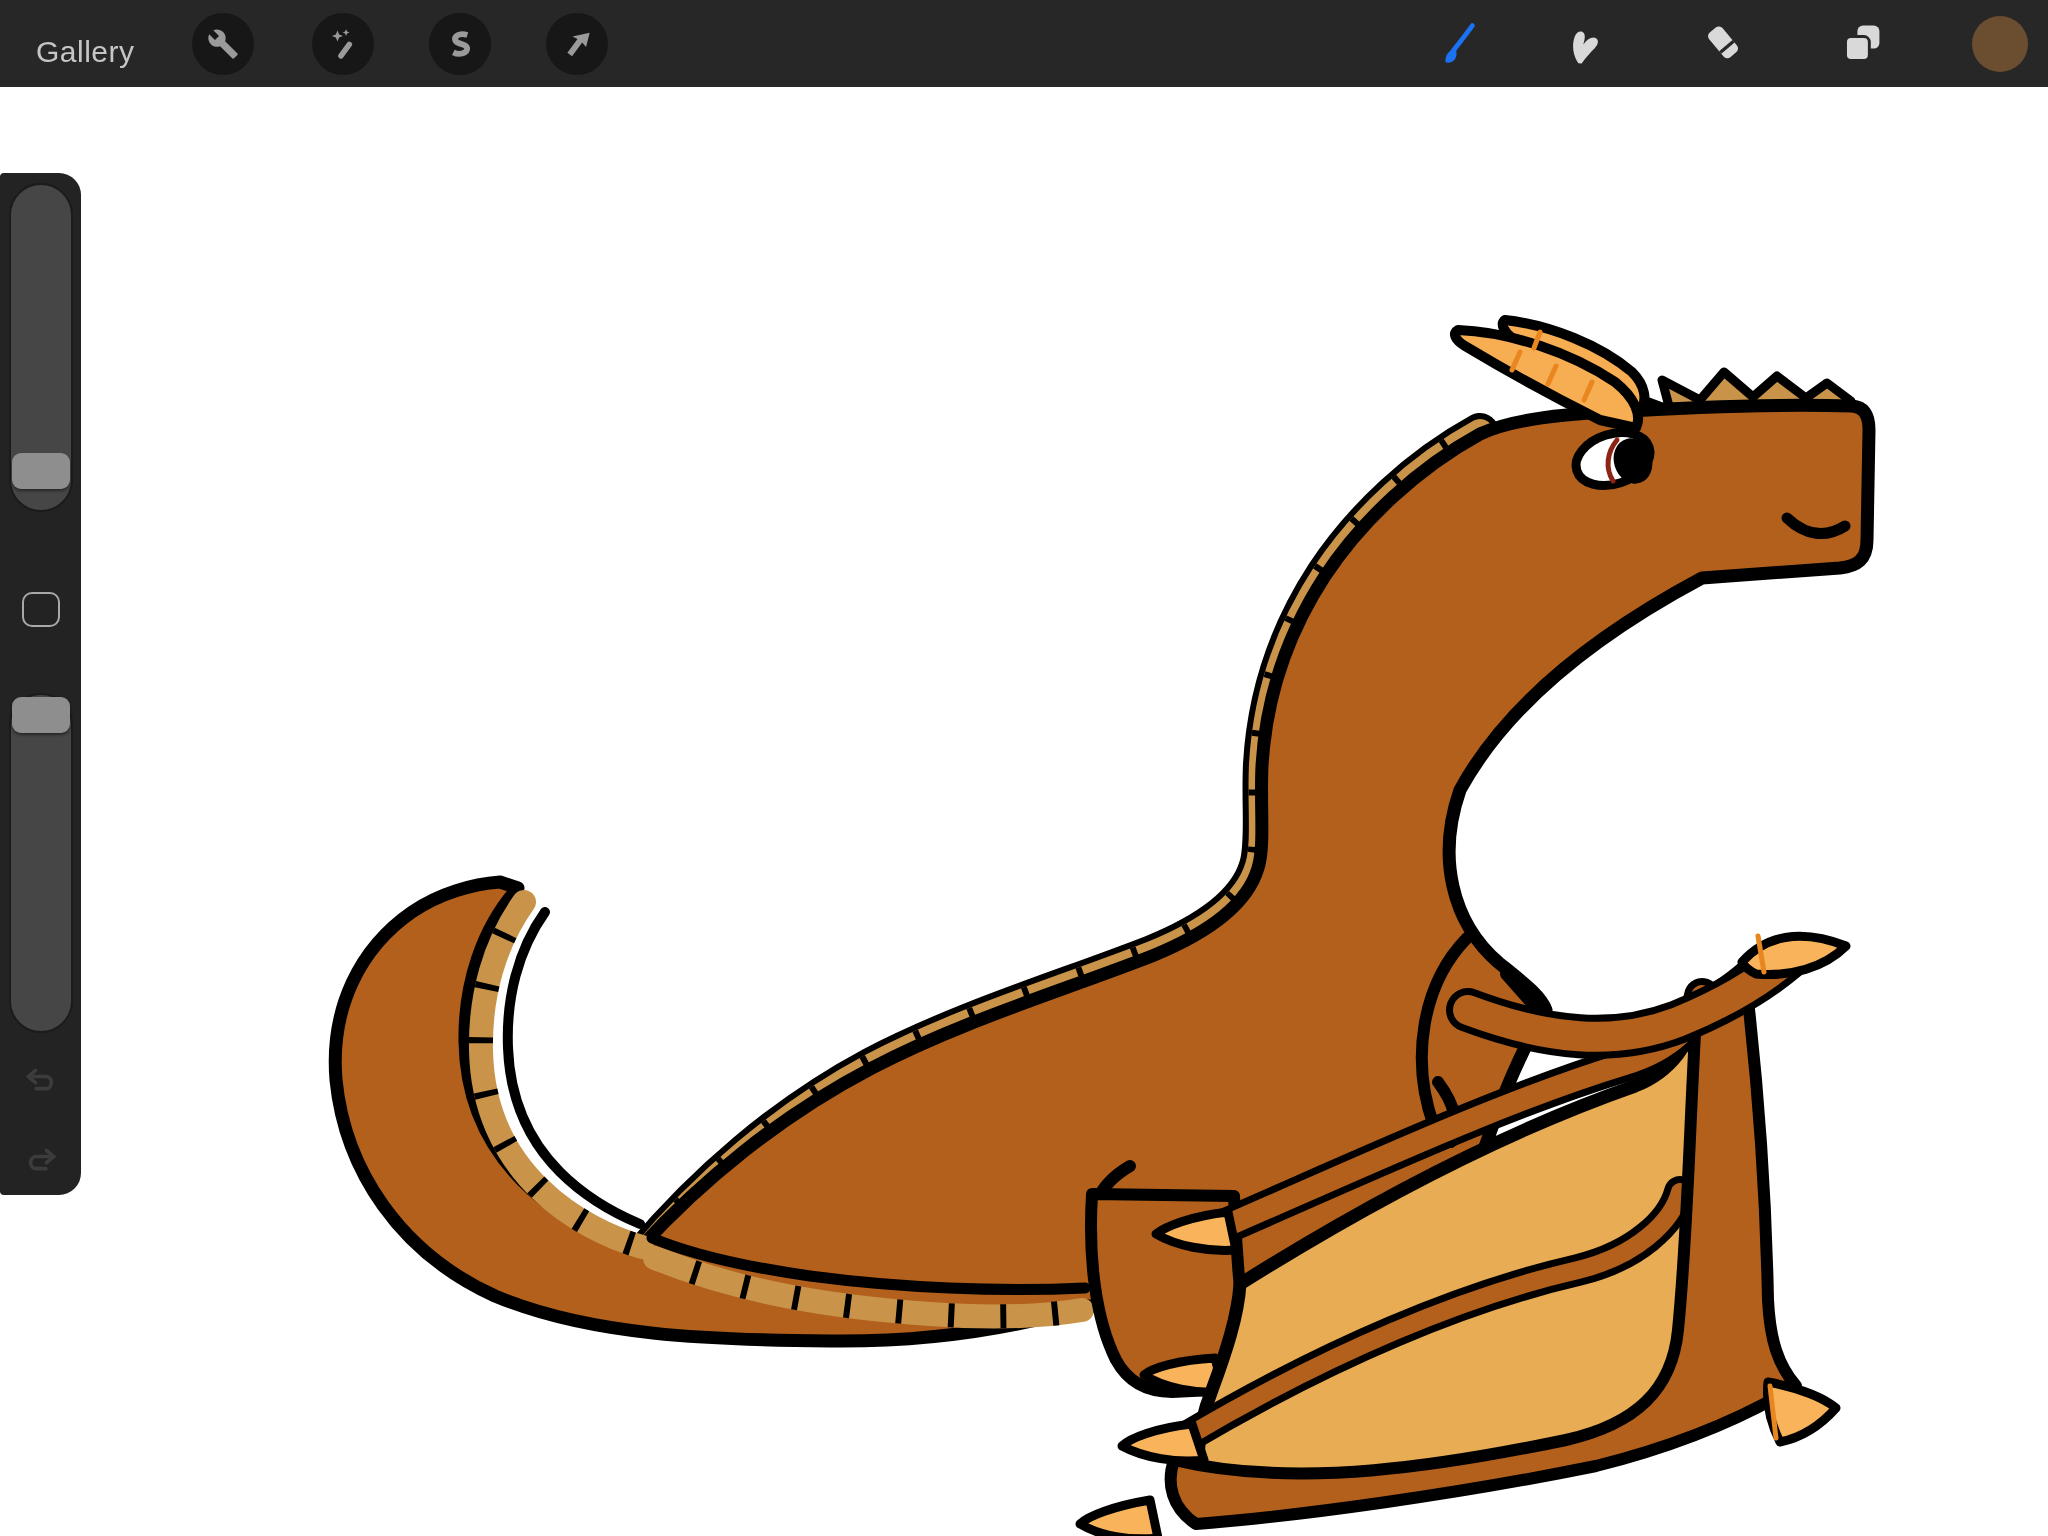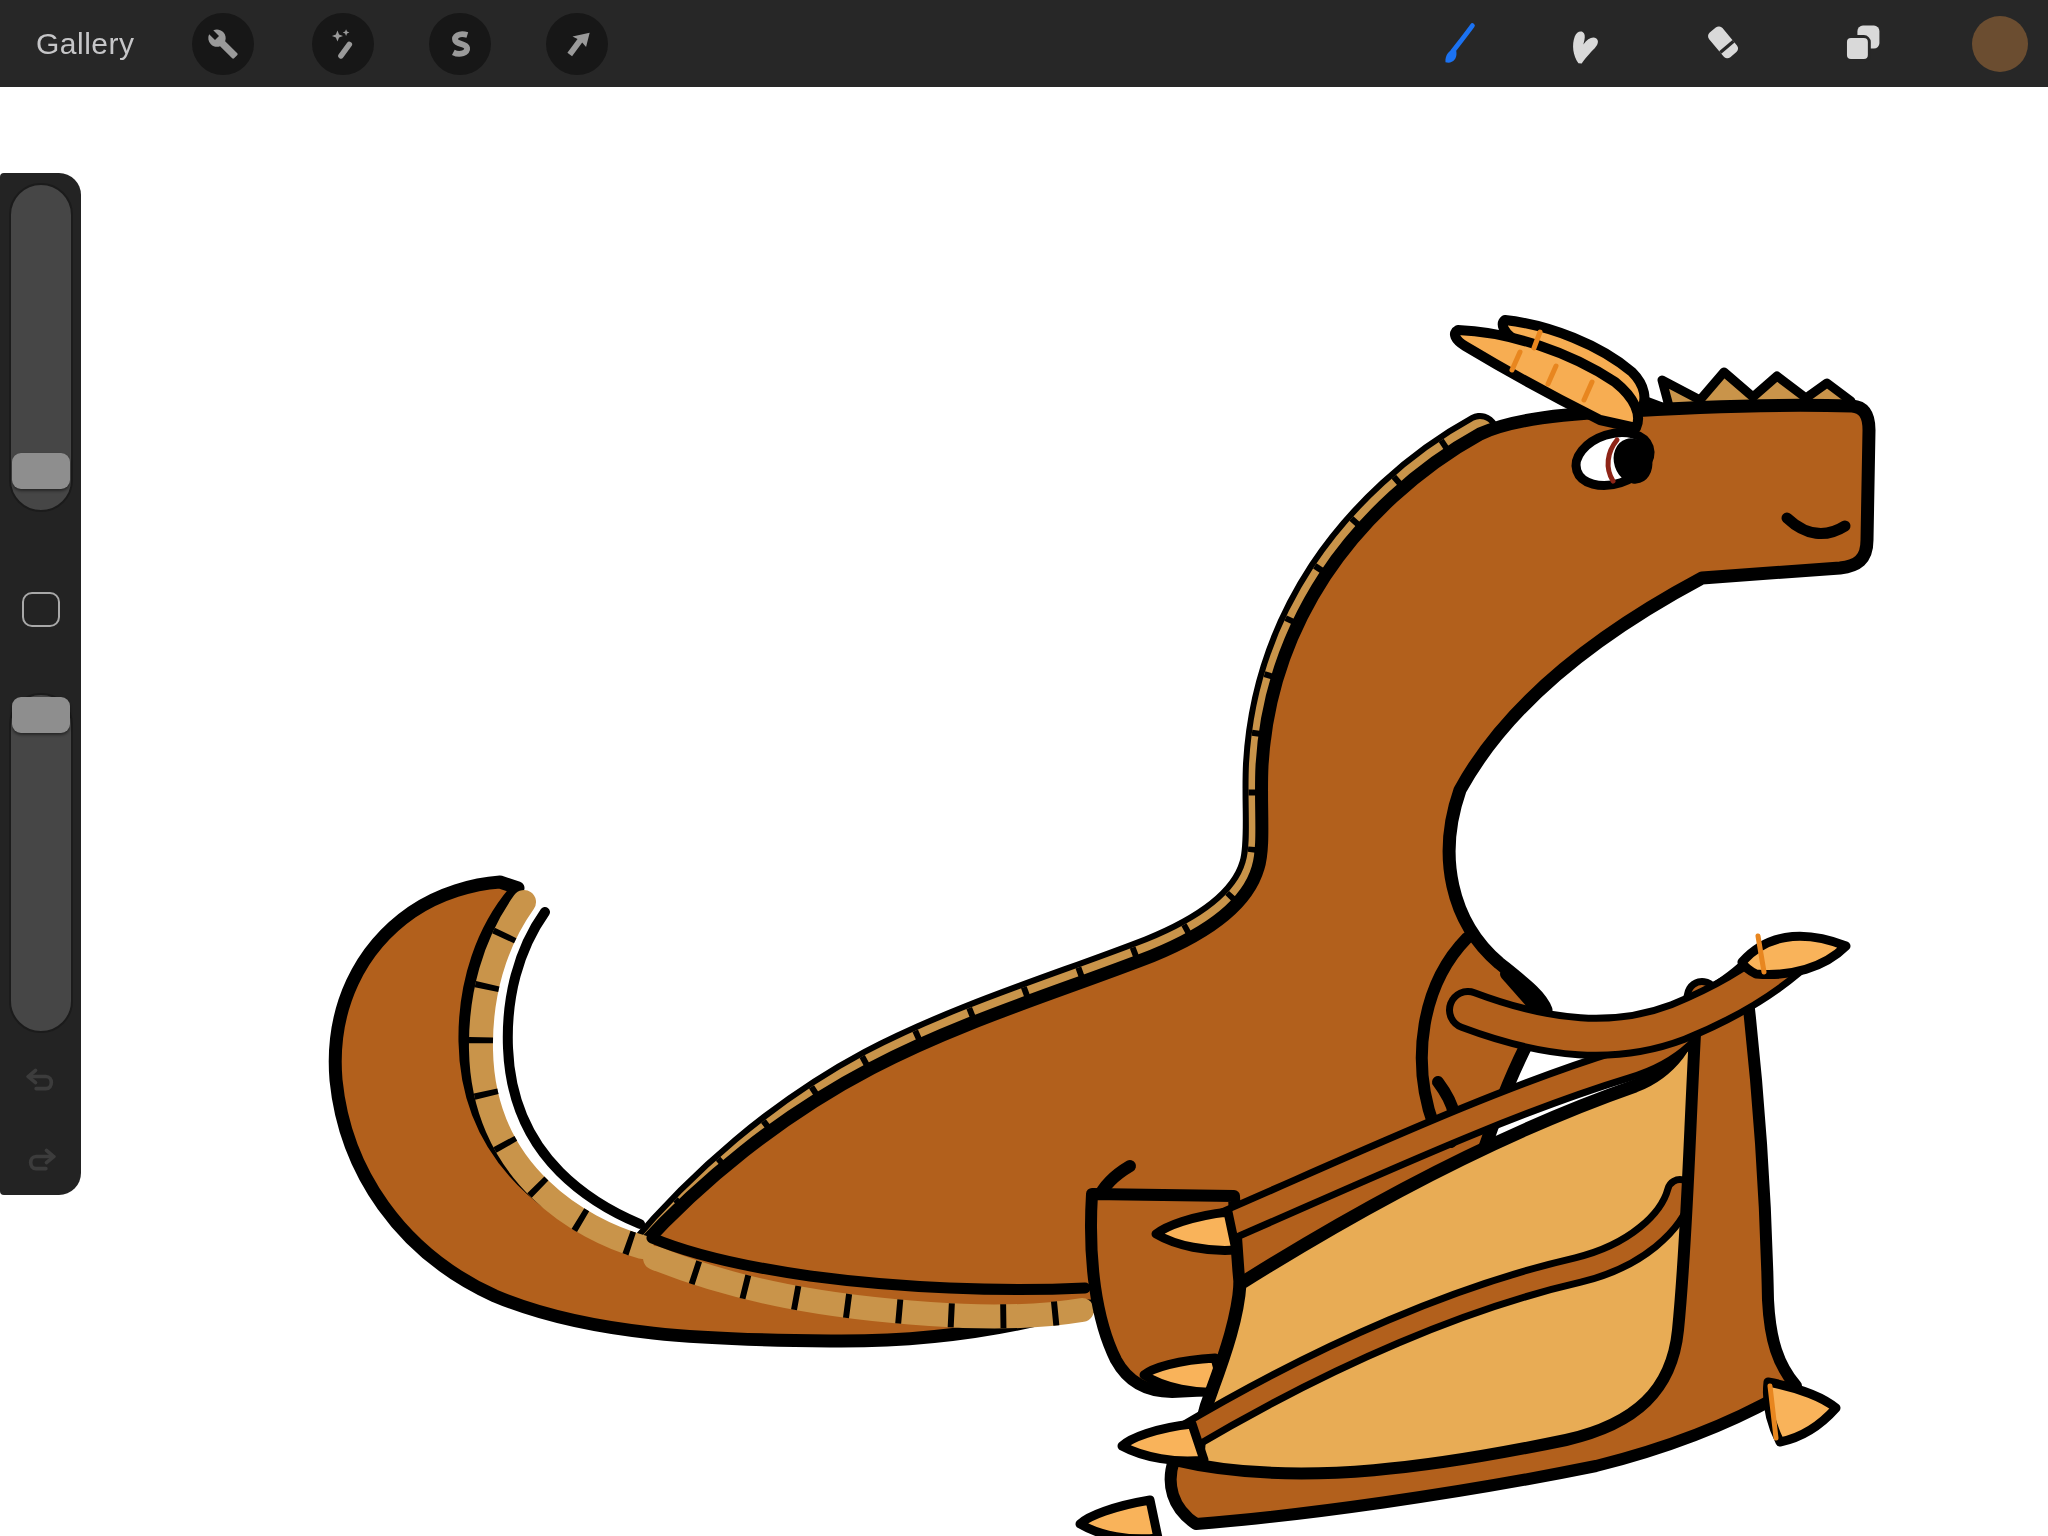--- a/index.html
+++ b/index.html
@@ -10,21 +10,21 @@
     --body:#B2601C; --plates:#C9944A; --membrane:#E8AC55; --claw:#F9B35A;
     --horn:#F7AD52; --stripe:#E8861F; --outline:#000000; --eye_red:#8E2417;
   }
   *{margin:0;padding:0;box-sizing:border-box;}
   html,body{width:2048px;height:1536px;overflow:hidden;}
   body{font-family:"Liberation Sans","DejaVu Sans",sans-serif;background:var(--canvas_bg);position:relative;}
 
   .canvas-svg{position:absolute;left:0;top:0;width:2048px;height:1536px;}
 
   .topbar{position:absolute;left:0;top:0;width:2048px;height:87px;background:var(--topbar);z-index:10;}
-  .gallery{position:absolute;left:36px;top:0;height:99px;line-height:87px;font-size:30px;color:var(--gallery_text);letter-spacing:.5px;cursor:default;}
+  .gallery{position:absolute;left:36px;top:8px;height:99px;line-height:87px;font-size:30px;color:var(--gallery_text);letter-spacing:.5px;cursor:default;}
   .cbtn{position:absolute;top:13px;width:62px;height:62px;border-radius:50%;background:var(--circle_btn);display:flex;align-items:center;justify-content:center;}
   .cbtn svg{width:32px;height:32px;}
   .rbtn{position:absolute;top:12px;width:60px;height:62px;display:flex;align-items:center;justify-content:center;}
   .rbtn svg{width:44px;height:44px;}
   .swatch{position:absolute;top:16px;width:56px;height:56px;border-radius:50%;background:var(--swatch_brown);}
 
   .sidebar{position:absolute;left:0;top:173px;width:81px;height:1022px;background:var(--sidebar_bg);border-radius:4px 22px 22px 4px;z-index:9;}
   .track{position:absolute;left:9px;width:64px;background:var(--track);border:2px solid var(--track_border);border-radius:32px;}
   .track1{top:10px;height:329px;}
   .track2{top:520px;height:340px;}

